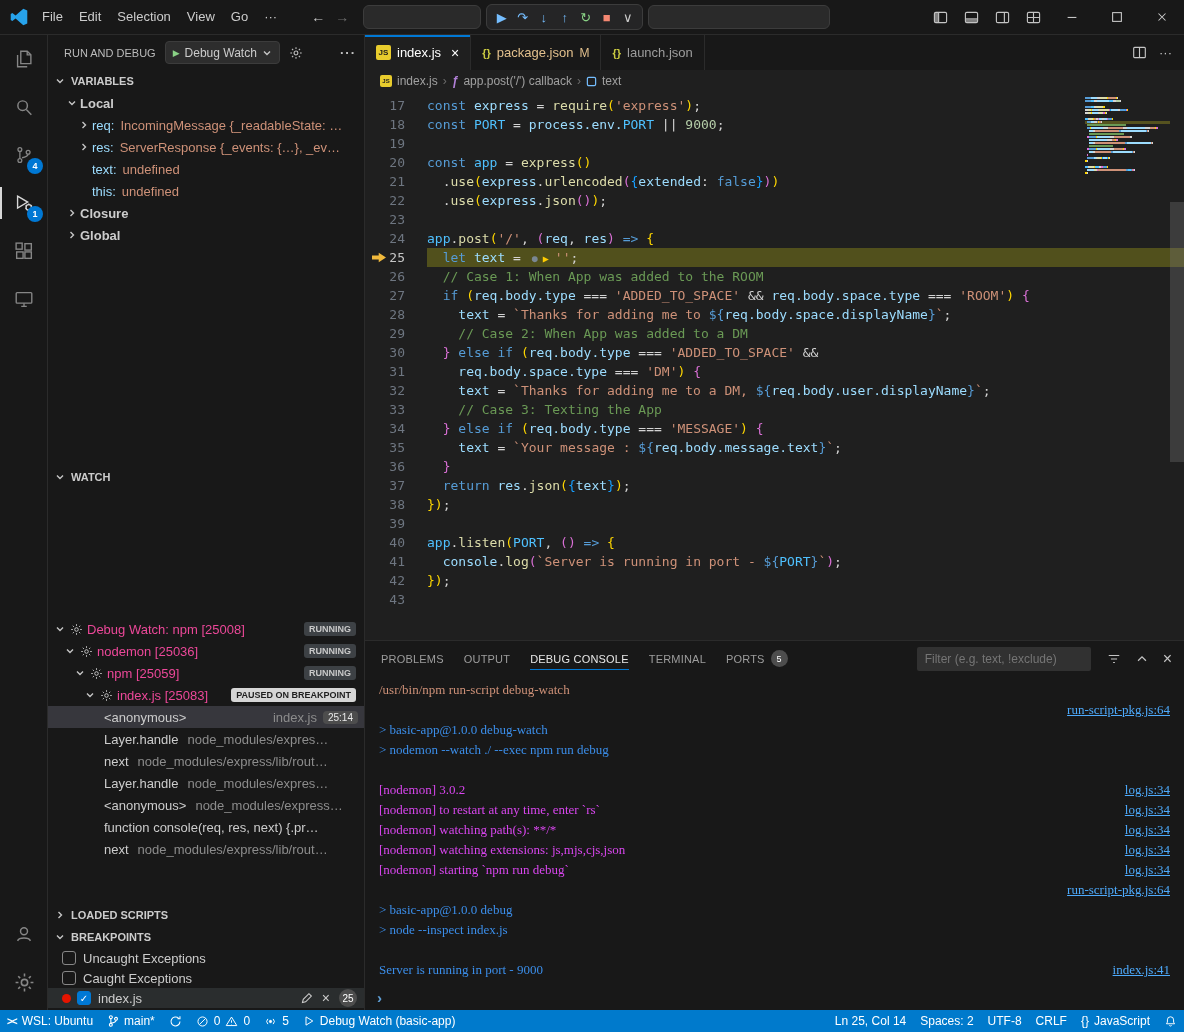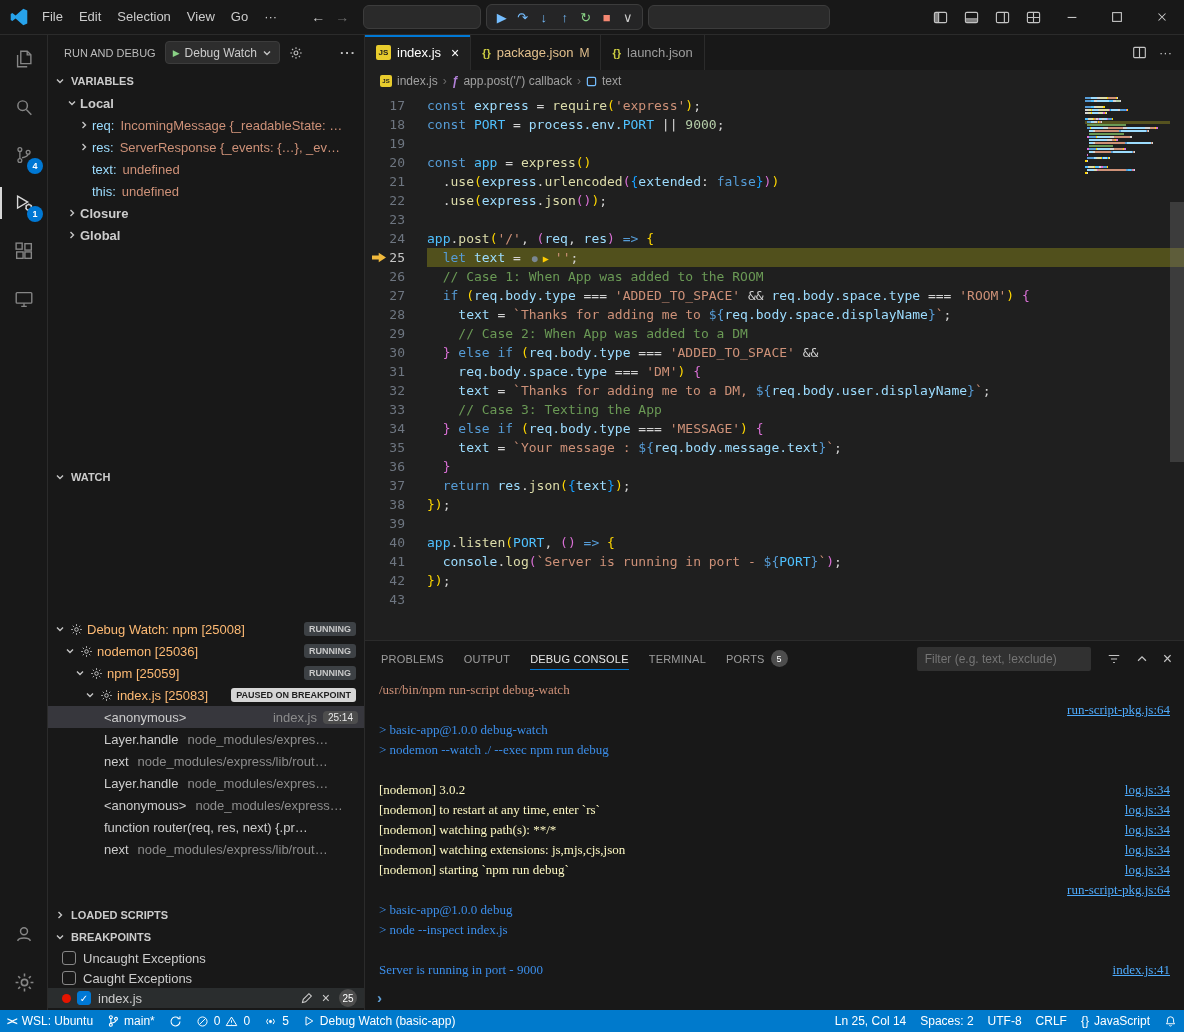--- a/index.html
+++ b/index.html
@@ -51,21 +51,21 @@
 #sec-loaded{flex:0 0 22px}
 #sec-breakpoints{flex:0 0 84px}
 .sec-h{flex:0 0 22px;display:flex;align-items:center;gap:3px;padding:0 4px;font-size:11px;font-weight:700;color:#ccc}
 .sec-body{overflow:hidden;flex:1;min-height:0}
 .row{height:22px;display:flex;align-items:center;white-space:nowrap;overflow:hidden}
 .tw-ic{width:16px;flex:0 0 16px;display:grid;place-items:center;color:#c5c5c5}
 .scope-label{font-weight:600;color:#ccc}
 .vname{color:#9cdcfe}
 .vval{color:#ce9178;margin-left:6px;overflow:hidden;text-overflow:ellipsis}
 .gear-mini{width:16px;flex:0 0 16px;display:grid;place-items:center;color:#c5c5c5;margin-right:3px}
-.cs-label{color:#fdba74;overflow:hidden;text-overflow:ellipsis}
+.cs-label{color:#ec4899;overflow:hidden;text-overflow:ellipsis}
 .cs-badge{margin-left:auto;margin-right:8px;flex:none;font-size:9px;font-weight:600;padding:2px 5px;border-radius:3px;background:#3d4145;color:#c8c8c8}
 .cs-badge.paused{background:#d6d6d6;color:#1f1f1f}
 .frame{padding-left:56px}
 .frame.sel{background:#37373d}
 .fname{color:#ccc;flex:none}
 .fpath{color:#8c8c8c;margin-left:9px;overflow:hidden;text-overflow:ellipsis}
 .fpath.ralign{flex:1;text-align:right;margin-right:6px}
 .fpos{flex:none;margin-right:6px;font-size:10px;background:#4d4d4d;color:#e8e8e8;border-radius:4px;padding:1px 5px}
 .bp-row{padding-left:14px;height:20px}
 .bp-row.sel{background:#2a2d2e}
@@ -123,21 +123,21 @@
 .p-tab.active{color:#e7e7e7}
 .p-tab.active::after{content:"";position:absolute;bottom:6px;left:0;right:0;height:1px;background:#0078d4}
 .p-badge{min-width:17px;height:17px;border-radius:9px;background:#4d4d4d;color:#fff;font-size:9px;display:grid;place-items:center;padding:0 4px}
 .p-filter{margin-left:auto;width:174px;height:24px;background:#313131;border:none;border-radius:2px;color:#989898;
   font-size:12px;padding:0 8px;font-family:"Liberation Sans",sans-serif;outline:none}
 .p-icons{display:flex;align-items:center;gap:14px;margin-left:16px;color:#c5c5c5}
 .p-x{font-size:16px;line-height:1}
 .console{flex:1;overflow:hidden;padding:4px 14px 0;font-family:Liberation Serif, serif;font-size:13px;line-height:20px}
 .con-row{display:flex;height:20px;align-items:center}
 .con-left{white-space:pre;flex:1;overflow:hidden;color:#ccc}
-.c-cmd{color:#ce9178}.c-blue{color:#3b8eea}.c-yellow{color:#fef9c3}
+.c-cmd{color:#ce9178}.c-blue{color:#3b8eea}.c-yellow{color:#d946ef}
 .con-link{color:#4daafc;text-decoration:underline;margin-left:12px;white-space:nowrap;cursor:pointer}
 .prompt{flex:0 0 26px;display:flex;align-items:center;padding:0 12px;color:#5f9fd6;font-size:15px;font-weight:700}
 
 
 .statusbar{height:22px;background:#007acc;display:flex;align-items:center;color:#fff;font-size:12px}
 .st-left,.st-right{display:flex;align-items:center;height:100%}
 .st-right{margin-left:auto}
 .st-item{display:flex;align-items:center;gap:5px;padding:0 7px;height:100%;white-space:nowrap}
 .st-ic{display:grid;place-items:center}
 .rem-ic{font-weight:700;font-size:10px;letter-spacing:-1px}
@@ -459,21 +459,21 @@
           </div>
           <div class="row frame">
             <span class="fname">Layer.handle</span>
             <span class="fpath">node_modules/expres…</span>
           </div>
           <div class="row frame">
             <span class="fname">&lt;anonymous&gt;</span>
             <span class="fpath">node_modules/express…</span>
           </div>
           <div class="row frame">
-            <span class="fname">function router(req, res, next) {.pr…</span>
+            <span class="fname">function console(req, res, next) {.pr…</span>
           </div>
           <div class="row frame">
             <span class="fname">next</span>
             <span class="fpath">node_modules/express/lib/rout…</span>
           </div>
         </div>
     </div>
 
     <div class="sec" id="sec-loaded">
       <div class="sec-h">

